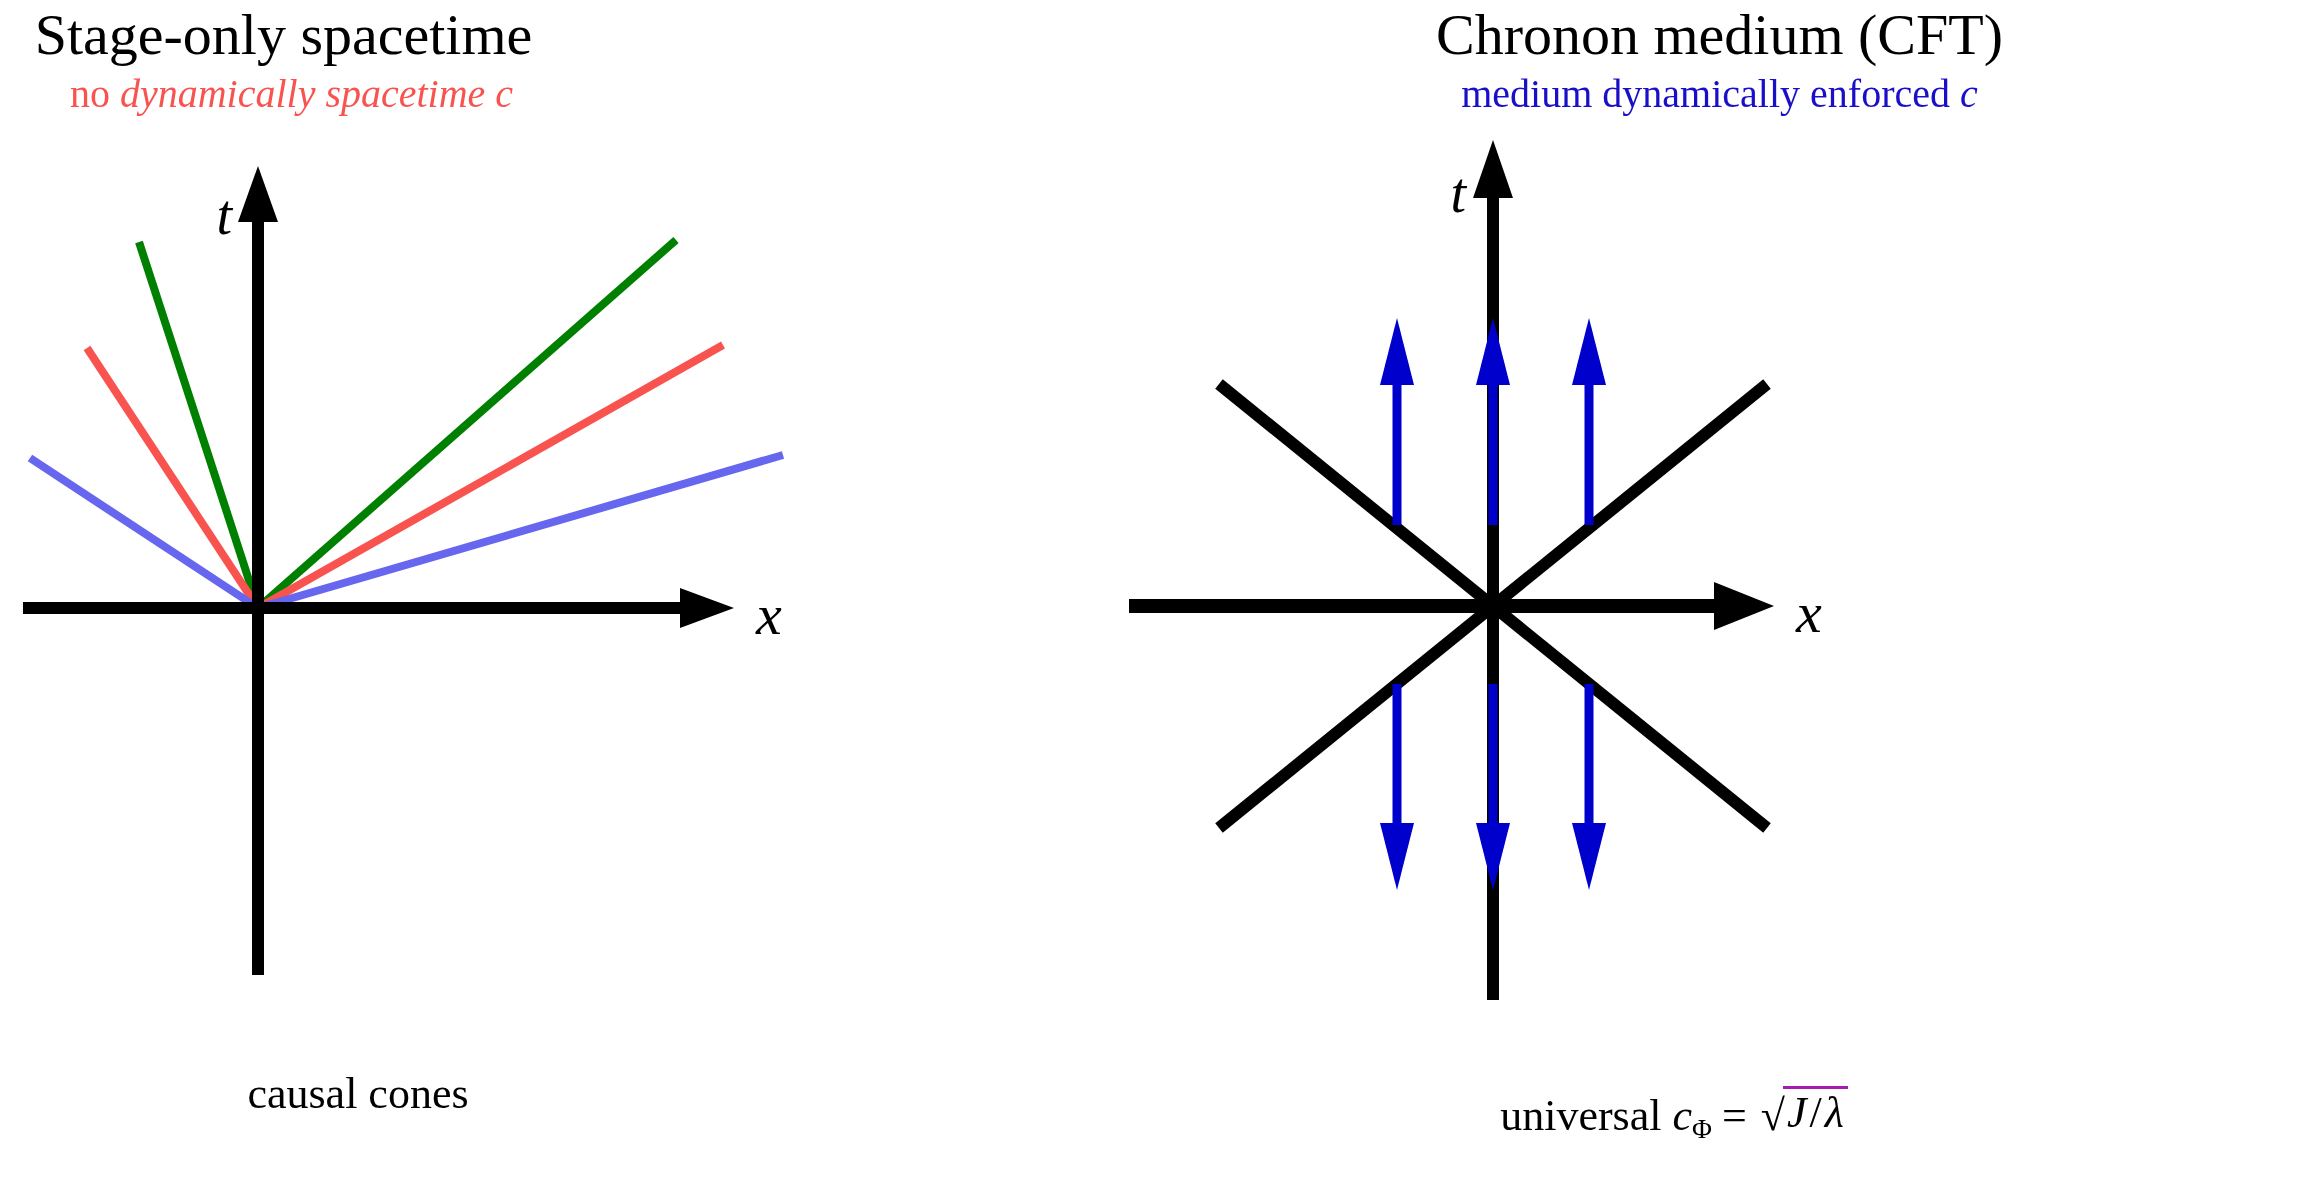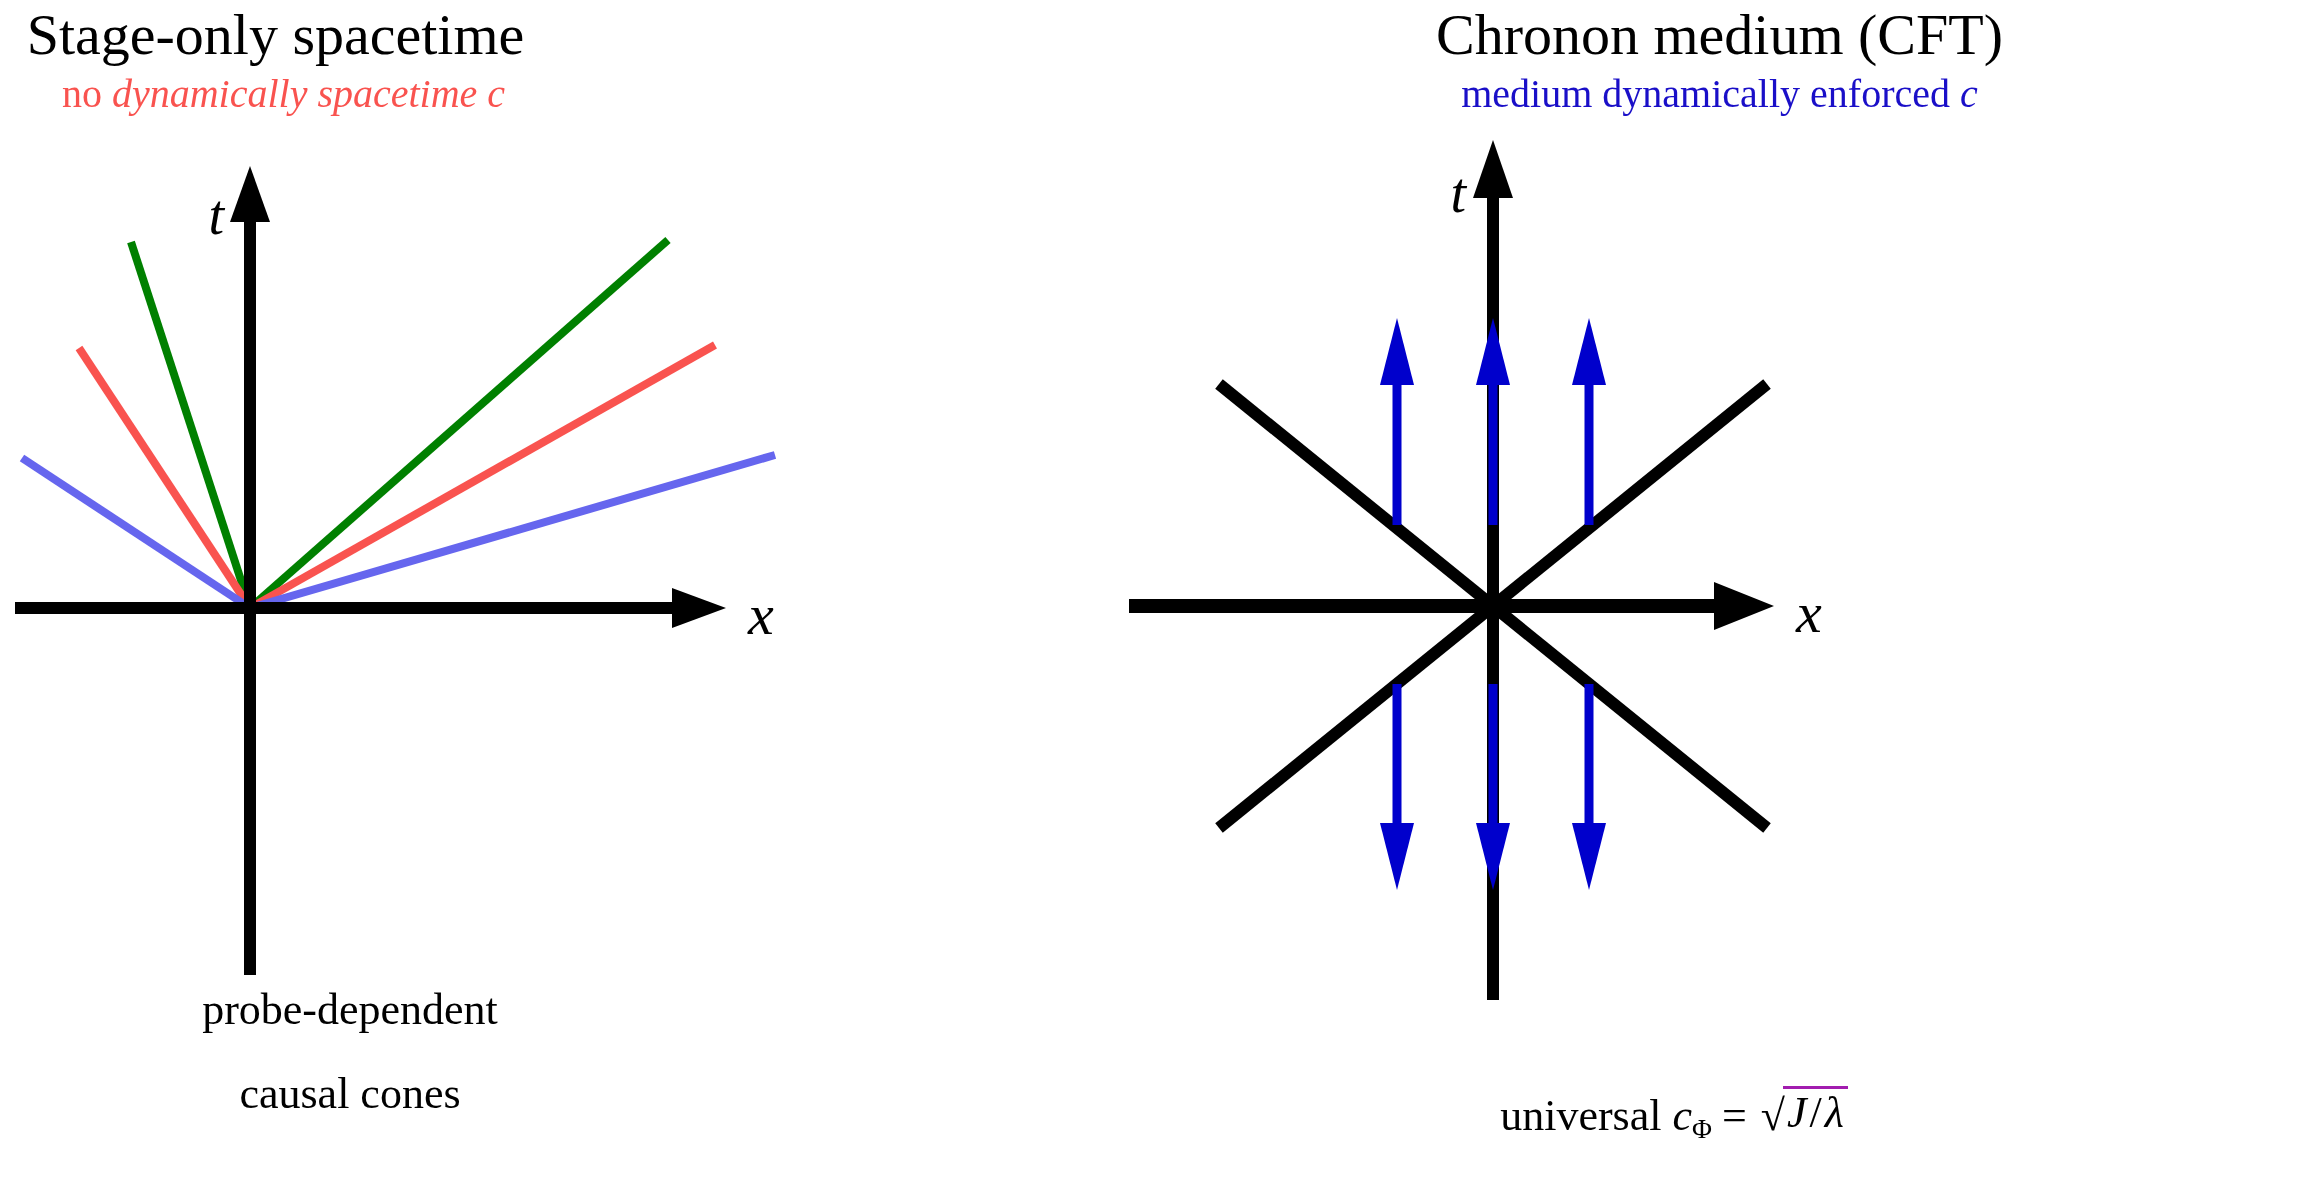--- a/index.html
+++ b/index.html
@@ -3,21 +3,21 @@
 <meta charset="utf-8">
 <title>Causal cone comparison</title>
 <style>
   html,body{margin:0;padding:0;background:#ffffff;}
   body{
     width:2302px;height:1200px;
     font-family:"Liberation Serif","DejaVu Serif",serif;
     color:#000;overflow:hidden;position:relative;
   }
   .panel{position:absolute;top:0;height:1200px;}
-  #panel-left{left:0;width:1151px;}
+  #panel-left{left:8px;width:1151px;}
   #panel-right{left:1114px;width:1151px;}
 
   .title{
     position:absolute;width:100%;text-align:center;
     font-size:58px;line-height:58px;color:#000;white-space:nowrap;
   }
   #panel-left .title{top:6px;left:-300px;width:1151px;}
   #panel-right .title{top:6px;left:30px;width:1151px;}
 
   .subtitle{
@@ -81,21 +81,20 @@
     <line x1="15" y1="608" x2="672" y2="608" stroke="#000" stroke-width="12"></line>
     <polygon points="672,588 726,608 672,628" fill="#000"></polygon>
 
     <line x1="250" y1="975" x2="250" y2="222" stroke="#000" stroke-width="12"></line>
     <polygon points="230,222 250,166 270,222" fill="#000"></polygon>
 
     <text x="224" y="234" font-family="Liberation Serif, serif" font-size="56" font-style="italic" fill="#000" text-anchor="end">t</text>
     <text x="748" y="634" font-family="Liberation Serif, serif" font-size="58" font-style="italic" fill="#000">x</text>
   </svg>
 
-  <div class="caption" id="cap-left-1">probe-dependent</div>
   <div class="caption" id="cap-left-2">causal cones</div>
 </div>
 
 <div class="panel" id="panel-right">
 
   <div class="title">Chronon medium (CFT)</div>
 
   <div class="subtitle">
     <span class="up">medium dynamically enforced </span><span class="ital">c</span>
   </div>

